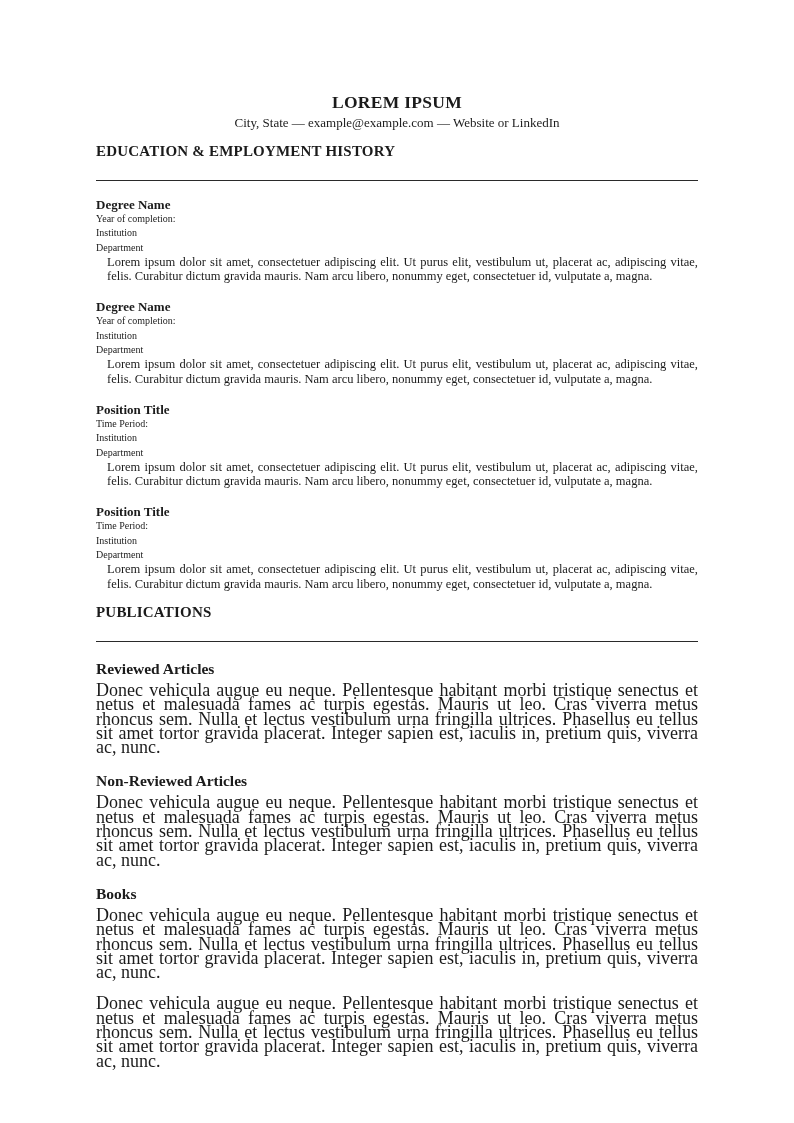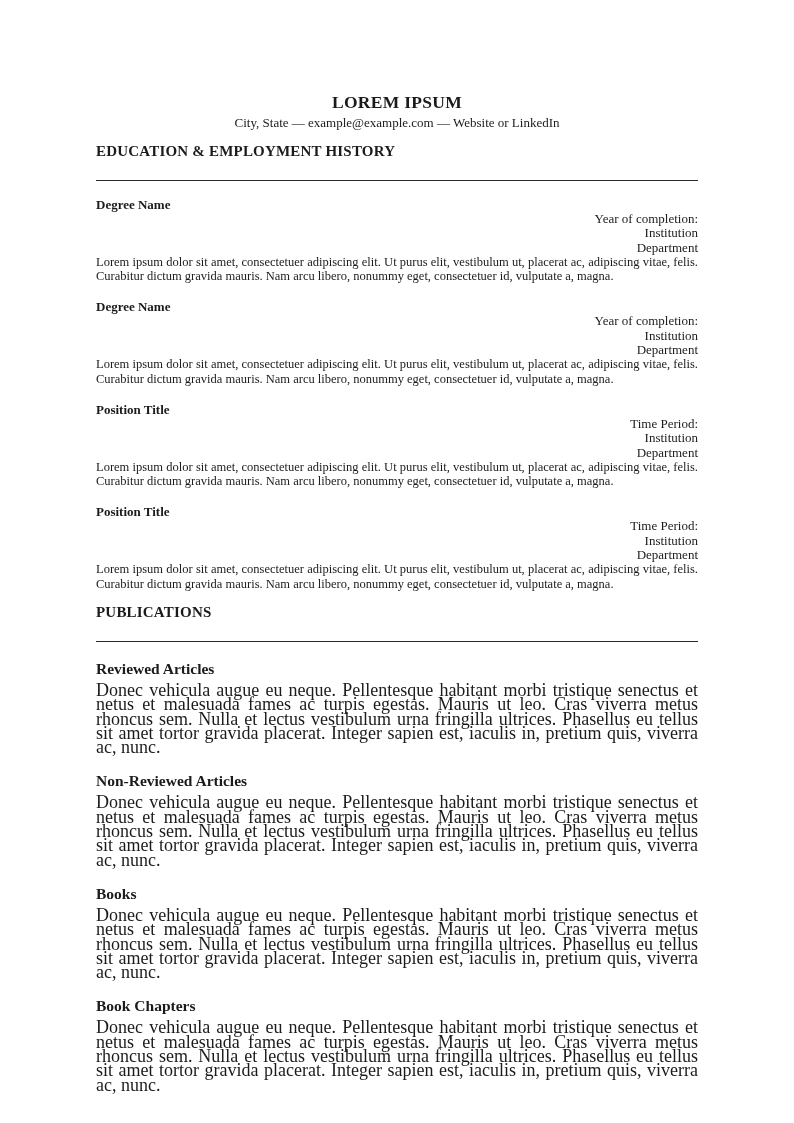--- a/index.html
+++ b/index.html
@@ -48,28 +48,28 @@
     letter-spacing: 0.2px;
   }
   
   .entry { margin-top: 16px; }
   .entry-heading {
     font-size: 13px;
     font-weight: bold;
     line-height: 15px;
   }
   .entry-meta {
-    font-size: 13px;
+    font-size: 10px;
     line-height: 14.3px;
-    text-align: right;
   }
   .entry-description {
     font-size: 12.5px;
     line-height: 14.3px;
     text-align: justify;
+    margin-left: 11px;
   }
   
   .subsection { margin-top: 17px; }
   .subsection-heading {
     font-size: 15.5px;
     font-weight: bold;
     line-height: 19px;
   }
   .subsection-body {
     margin-top: 5px;
@@ -136,18 +136,17 @@
       <div class="subsection-heading">Non-Reviewed Articles</div>
       <div class="subsection-body">Donec vehicula augue eu neque. Pellentesque habitant morbi tristique senectus et netus et malesuada fames ac turpis egestas. Mauris ut leo. Cras viverra metus rhoncus sem. Nulla et lectus vestibulum urna fringilla ultrices. Phasellus eu tellus sit amet tortor gravida placerat. Integer sapien est, iaculis in, pretium quis, viverra ac, nunc.</div>
     </div>
 
     <div class="subsection">
       <div class="subsection-heading">Books</div>
       <div class="subsection-body">Donec vehicula augue eu neque. Pellentesque habitant morbi tristique senectus et netus et malesuada fames ac turpis egestas. Mauris ut leo. Cras viverra metus rhoncus sem. Nulla et lectus vestibulum urna fringilla ultrices. Phasellus eu tellus sit amet tortor gravida placerat. Integer sapien est, iaculis in, pretium quis, viverra ac, nunc.</div>
     </div>
 
     <div class="subsection">
-      <div class="subsection-heading">Book Chapters</div>
       <div class="subsection-body">Donec vehicula augue eu neque. Pellentesque habitant morbi tristique senectus et netus et malesuada fames ac turpis egestas. Mauris ut leo. Cras viverra metus rhoncus sem. Nulla et lectus vestibulum urna fringilla ultrices. Phasellus eu tellus sit amet tortor gravida placerat. Integer sapien est, iaculis in, pretium quis, viverra ac, nunc.</div>
     </div>
   </div>
 
 </div>
 
 </body></html>

